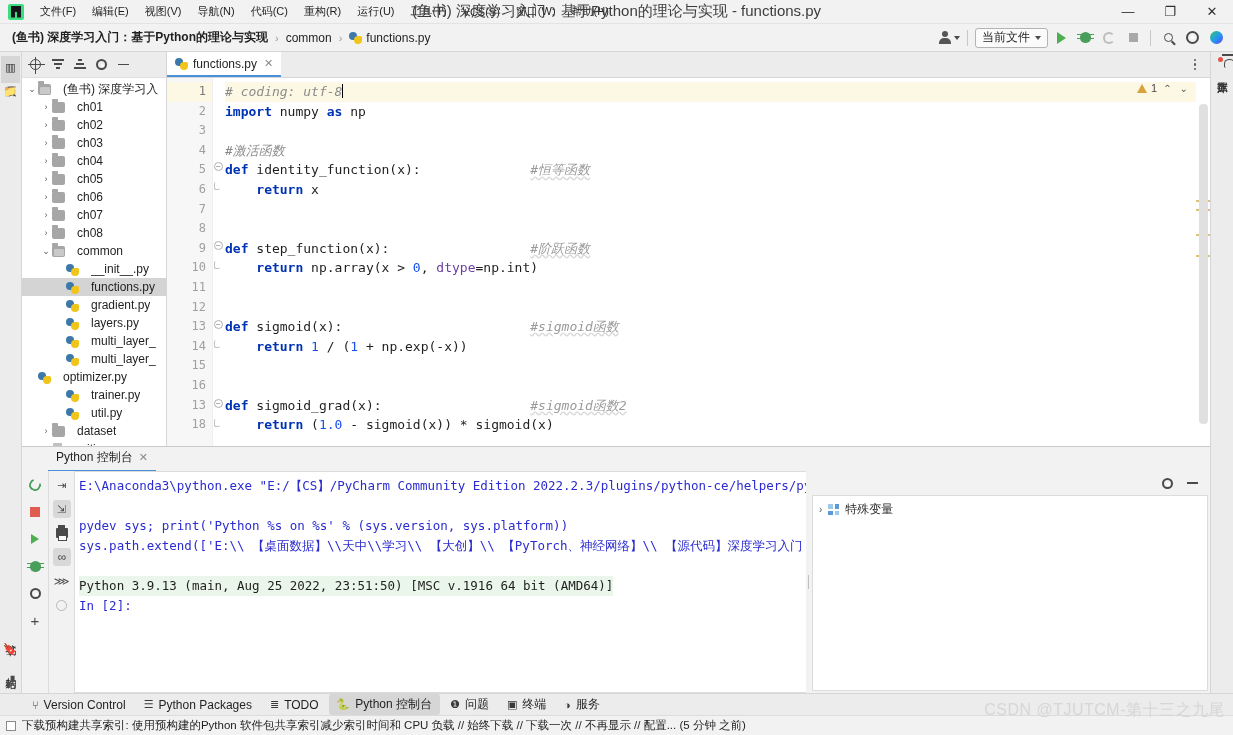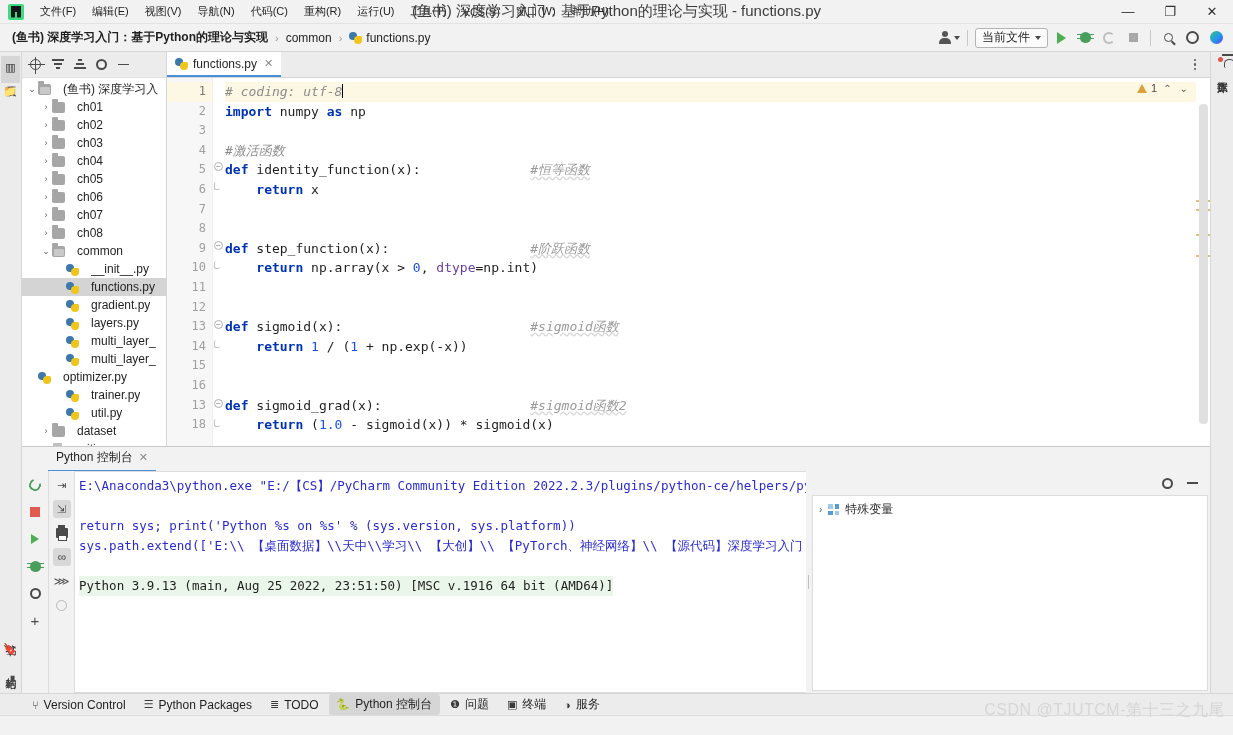--- a/index.html
+++ b/index.html
@@ -606,24 +606,25 @@
                 <span style="font-size:11px;color:#4a4a4a">⋙</span>
               </div>
             <div class="ct">
                 <span class="clock"></span>
               </div>
           </div>
 
           <div class="console" id="console">
               <div class="con-line">E:\Anaconda3\python.exe "E:/【CS】/PyCharm Community Edition 2022.2.3/plugins/python-ce/helpers/pydev/pydevconsole.py"</div>
               <div>&nbsp;</div>
-              <div class="con-line">return sys; print('Python %s on %s' % (sys.version, sys.platform))</div>
+              <div class="con-line">pydev sys; print('Python %s on %s' % (sys.version, sys.platform))</div>
               <div class="con-line">sys.path.extend(['E:\\ 【桌面数据】\\天中\\学习\\ 【大创】\\ 【PyTorch、神经网络】\\ 【源代码】深度学习入门：基于Python的理论与</div>
               <div>&nbsp;</div>
               <div><span class="con-line out">Python 3.9.13 (main, Aug 25 2022, 23:51:50) [MSC v.1916 64 bit (AMD64)]</span></div>
+              <div class="con-line prompt">In [2]:</div>
             </div>
 
           <div class="splitter-v">
               <i></i>
             </div>
 
           <div class="var-panel">
             <div class="vp-head">
               <div class="ppi">
                   <span class="gear" style="width:11px;height:11px;border-width:2px"></span>
@@ -682,16 +683,20 @@
       <span class="glyph">▣</span>
       <span>终端</span>
     </div>
     <div class="twb">
       <span class="glyph">◑</span>
       <span>服务</span>
     </div>
   </div>
 
   <div class="status-bar">
+    <div class="sb-left">
+      <span class="sb-chk"></span>
+      <span>下载预构建共享索引: 使用预构建的Python 软件包共享索引减少索引时间和 CPU 负载 // 始终下载 // 下载一次 // 不再显示 // 配置... (5 分钟 之前)</span>
+    </div>
   </div>
 
   <div class="watermark">CSDN @TJUTCM-第十三之九尾</div>
 </div>
 
 </body></html>

